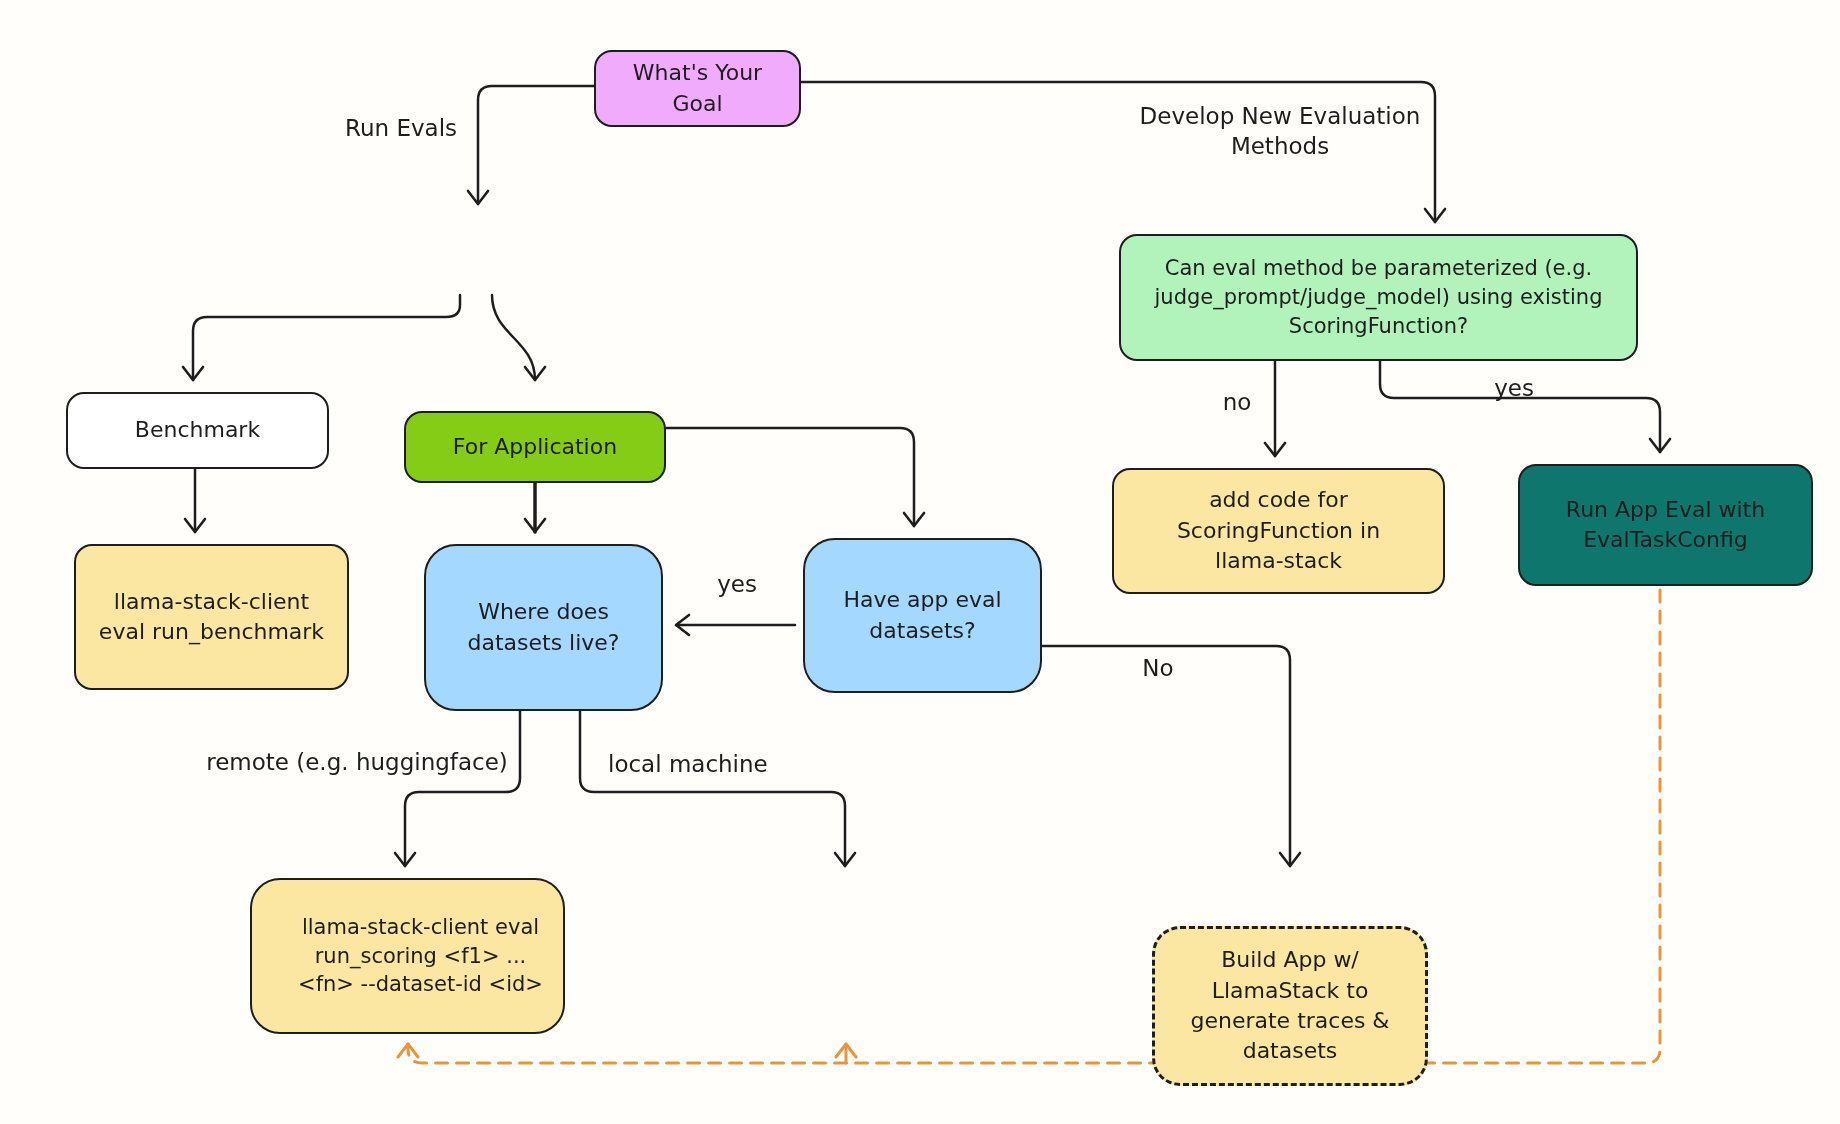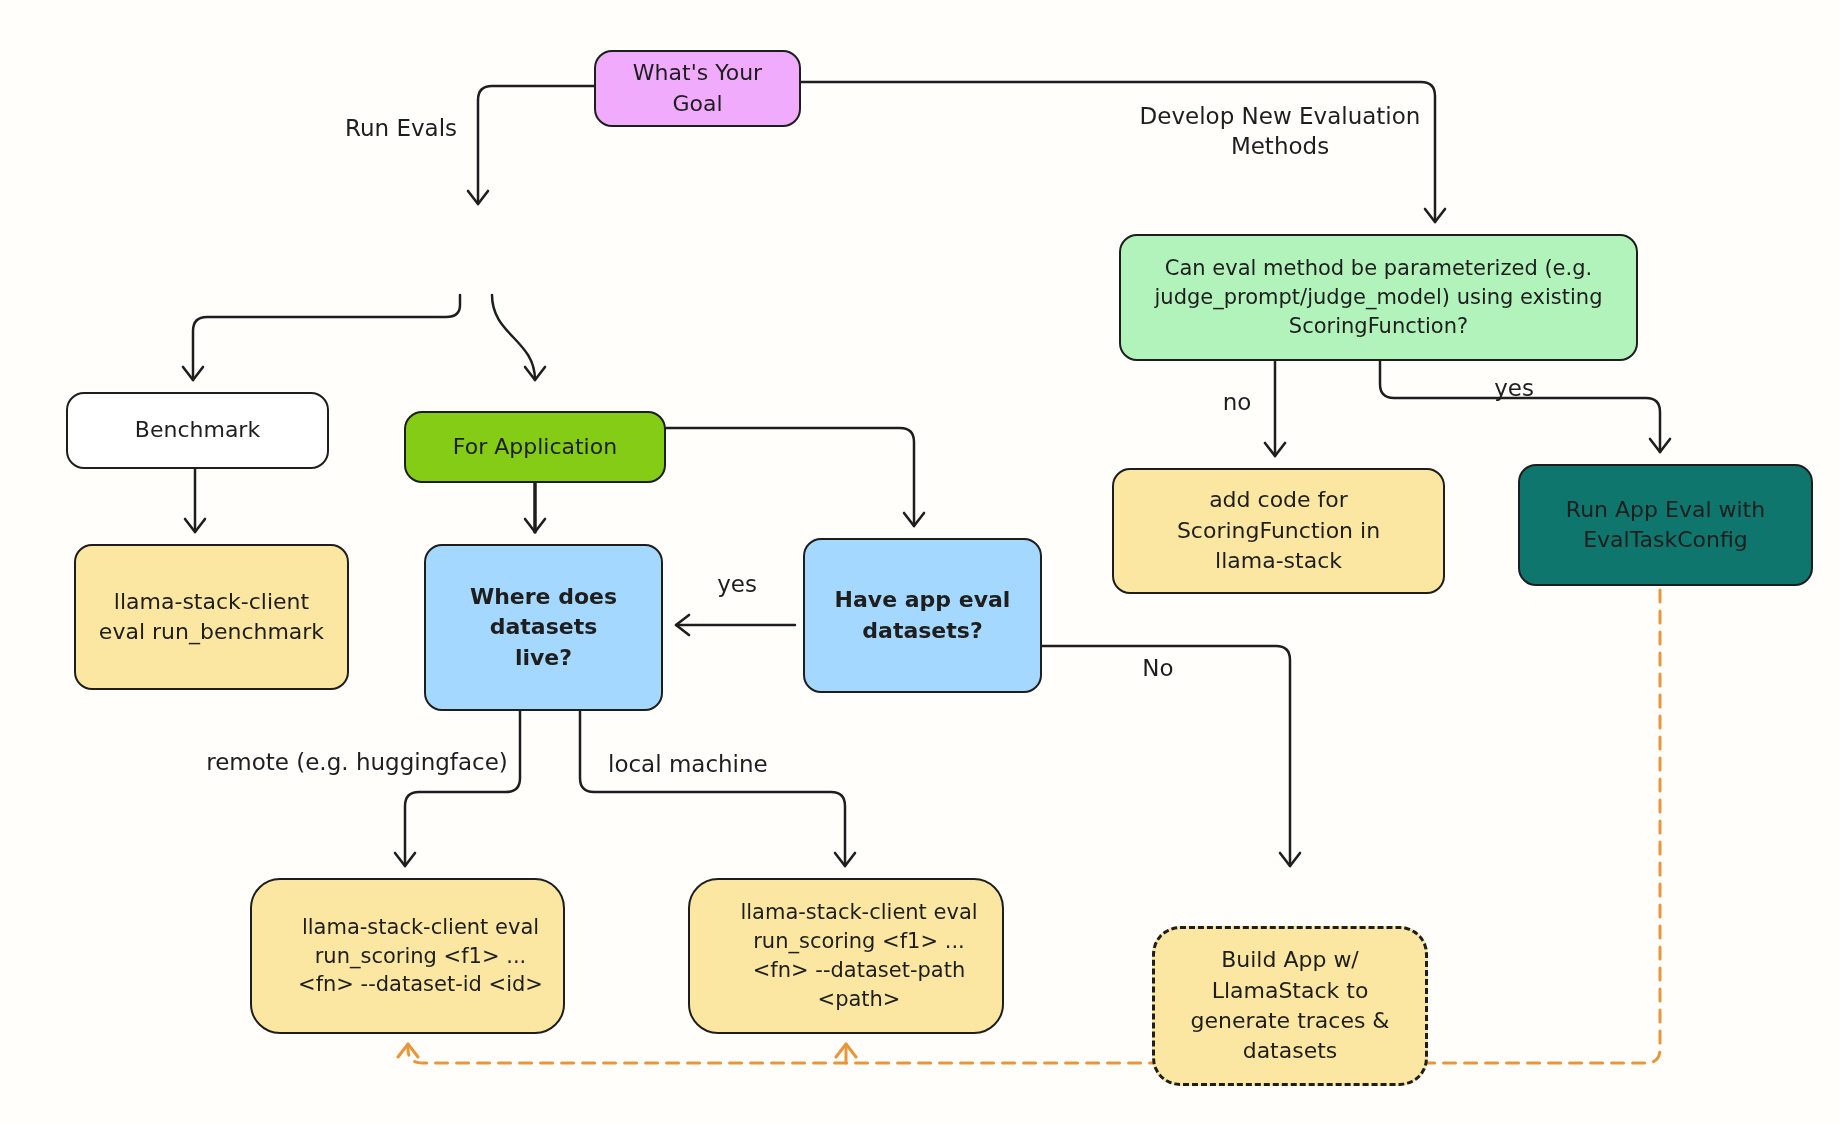--- a/index.html
+++ b/index.html
@@ -13,21 +13,21 @@
   .edge.thick{stroke-width:3.5;}
   .edge-orange{fill:none;stroke:#e8963c;stroke-width:3;stroke-linecap:round;stroke-linejoin:round;}
   .edge-orange.dashed{stroke-dasharray:12 9;}
   .node{
     position:absolute;display:flex;align-items:center;justify-content:center;
     border:2.5px solid #1e1e1e;border-radius:18px;background:#fff;
     text-align:center;font-size:22px;line-height:1.38;box-sizing:border-box;
     padding:6px 10px;
   }
   .node span{display:inline-block;}
-  .node.round{border-radius:18px;font-weight:bold;}
+  .node.round{border-radius:32px;}
   .node.round-md{border-radius:30px;padding-left:36px;}
   .node.dashed{border:3.5px dashed #1e1e1e;border-radius:28px;margin-top:48px;}
   .edge-label{
     position:absolute;font-size:23px;line-height:1.3;text-align:center;
     color:#1e1e1e;white-space:normal;
   }
 </style>
 </head>
 <body>
 
@@ -95,23 +95,20 @@
   </div>
 
   <div class="node" style="left: 1518px; top: 464px; width: 295px; height: 122px; background-color: #0f766e;">
     <span style="max-width:225px;">Run App Eval with EvalTaskConfig</span>
   </div>
 
   <div class="node round-md" style="left: 250px; top: 878px; width: 315px; height: 156px; font-size: 21px; background-color: rgb(251, 231, 161);">
     <span style="max-width:290px;">llama-stack-client eval run_scoring &lt;f1&gt; ... &lt;fn&gt; --dataset-id &lt;id&gt;</span>
   </div>
 
-  <div class="node round-md" style="left: 688px; top: 878px; width: 316px; height: 156px; font-size: 21px; background-color: rgb(251, 231, 161);">
-    <span style="max-width:300px;">llama-stack-client eval run_scoring &lt;f1&gt; ... &lt;fn&gt; --dataset-path &lt;path&gt;</span>
-  </div>
 
   <div class="node dashed" style="left: 1152px; top: 878px; width: 276px; height: 160px; background-color: rgb(251, 231, 161);">
     <span style="max-width:215px;">Build App w/ LlamaStack to generate traces &amp; datasets</span>
   </div>
 
   <div class="edge-label" style="left:336px;top:114px;width:130px;">Run Evals</div>
 
   <div class="edge-label" style="left:1120px;top:102px;width:320px;">Develop New Evaluation Methods</div>
 
   <div class="edge-label" style="left:1216px;top:388px;width:42px;">no</div>

